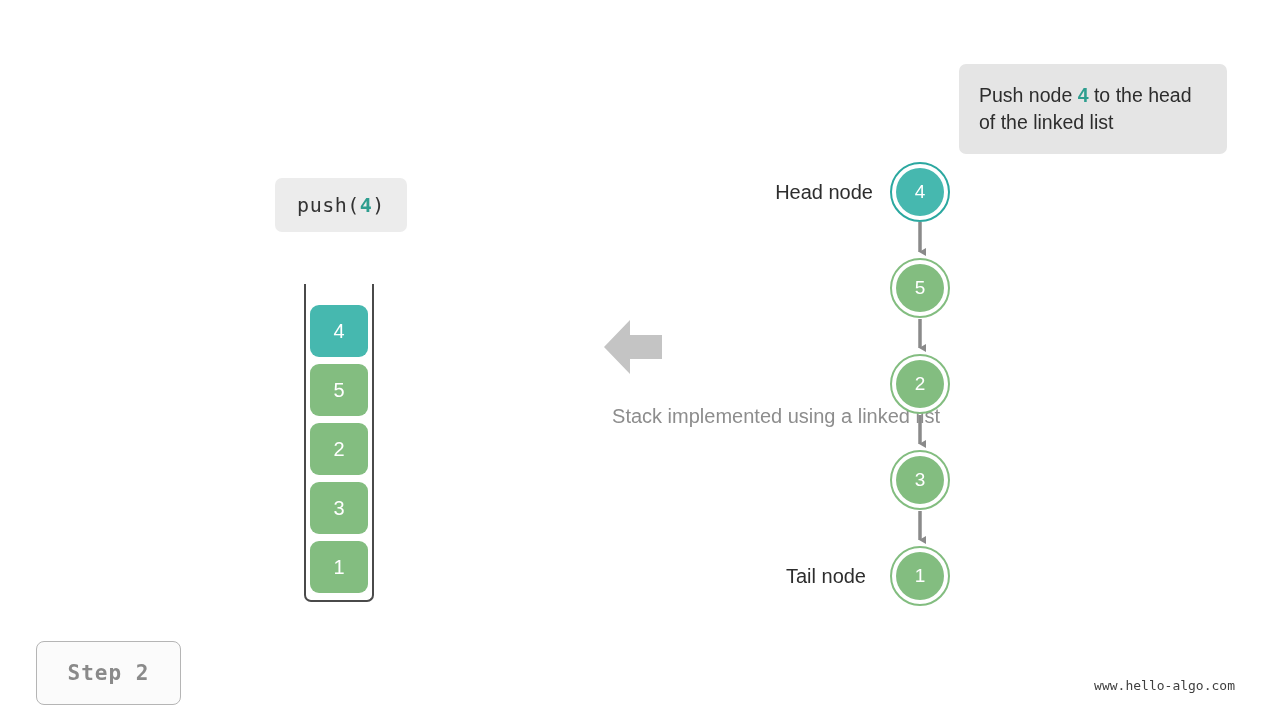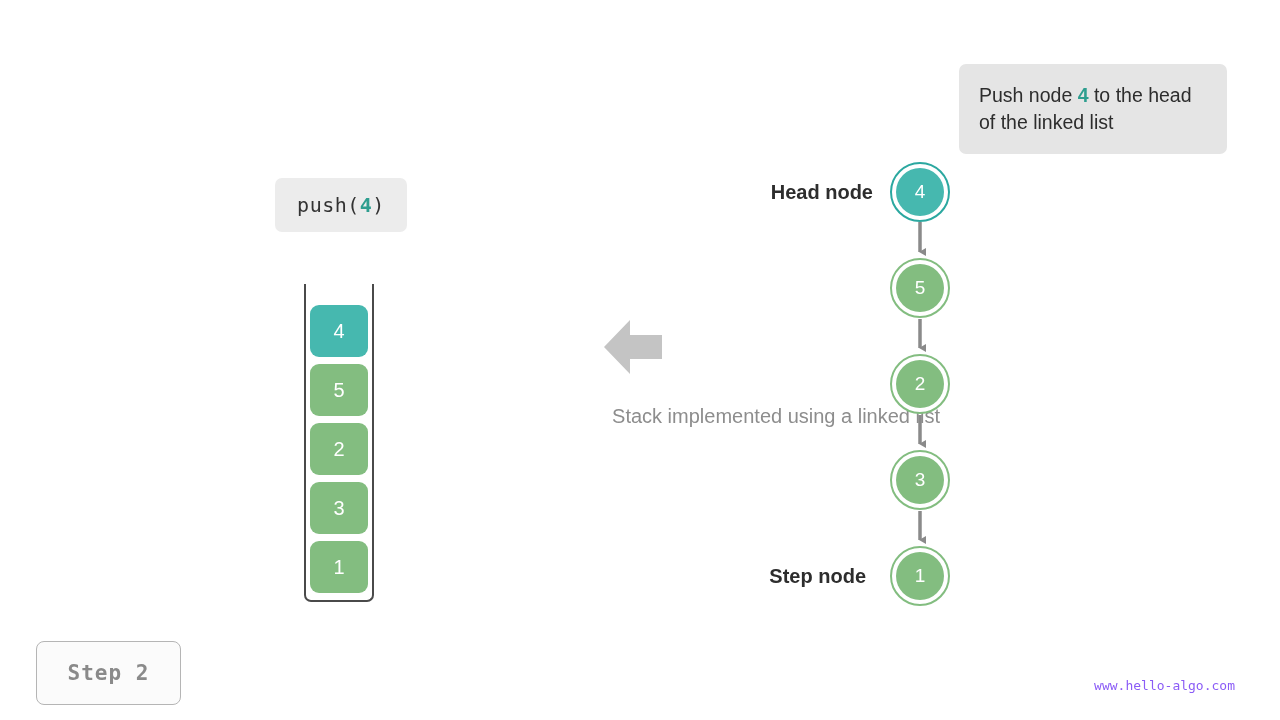--- a/index.html
+++ b/index.html
@@ -129,21 +129,21 @@
     align-items: center;
     justify-content: center;
     color: #ffffff;
     font-size: 19px;
   }
   .ll-node.teal .inner { background: #46b8af; }
 
   .ll-label {
     position: absolute;
     font-size: 20px;
-    font-weight: bold;
+    font-weight: normal;
     color: #2d2d2d;
     white-space: nowrap;
     text-align: right;
   }
 
   
   #step-badge {
     position: absolute;
     left: 36px;
     top: 641px;
@@ -165,21 +165,21 @@
 
   
   #watermark {
     position: absolute;
     left: 1070px;
     top: 678px;
     width: 165px;
     text-align: right;
     font-family: "DejaVu Sans Mono", monospace;
     font-size: 13px;
-    color: #8b5cf6;
+    color: #404040;
   }
 </style>
 </head>
 <body>
 
 <div id="callout">
   <span>Push node </span><span class="hl">4</span><span> to the head of the linked list</span>
 </div>
 
 <div id="push-label">
@@ -244,17 +244,17 @@
       <span>3</span>
     </div>
 </div>
 <div class="ll-node" style="left:890px; top:546px;">
   <div class="inner">
       <span>1</span>
     </div>
 </div>
 
 <div class="ll-label" style="left:678px; top:181px; width:195px;">Head node</div>
-<div class="ll-label" style="left:688px; top:565px; width:178px;">Step node</div>
+<div class="ll-label" style="left:688px; top:565px; width:178px;">Tail node</div>
 
 <div id="step-badge">Step 2</div>
 
 <div id="watermark">www.hello-algo.com</div>
 
 </body></html>

